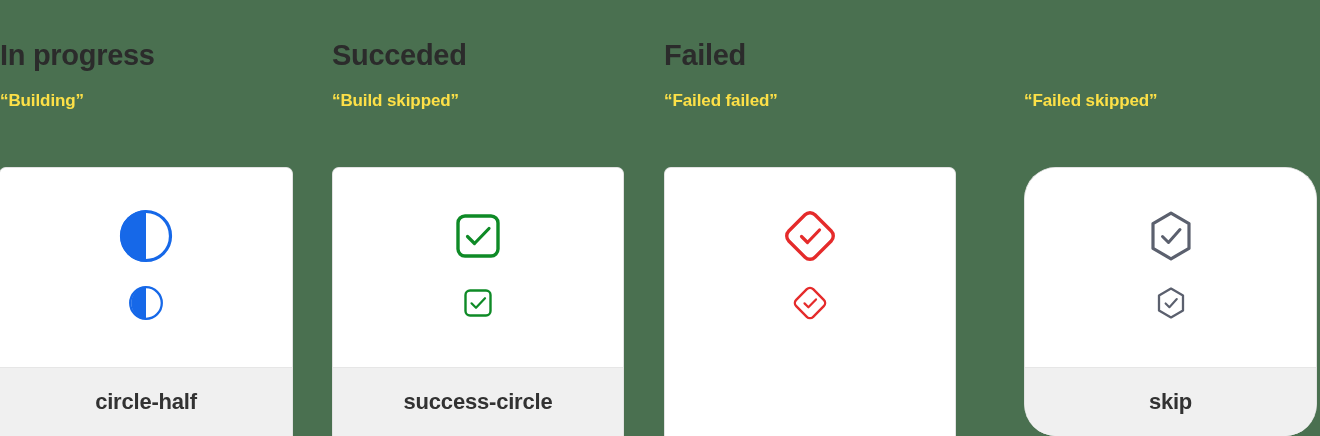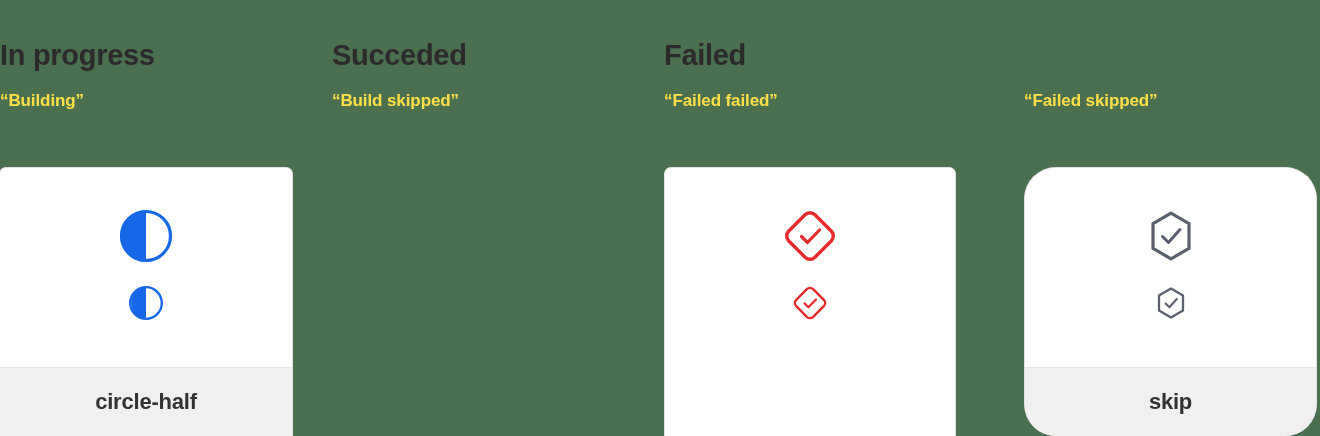--- a/index.html
+++ b/index.html
@@ -164,20 +164,42 @@
       <div class="card-footer">
         <span class="footer-label">circle-half</span>
       </div>
     </div>
   </div>
 
   <div class="column col-1">
     <div class="col-title">Succeded</div>
     <div class="col-sub">“Build skipped”</div>
 
+    <div class="card">
+      <div class="card-body">
+
+        <div class="icon-big">
+          <svg viewBox="0 0 56 56">
+            <rect x="8" y="8" width="40" height="40" rx="7" ry="7" fill="none" stroke="#0e8a26" stroke-width="3.4"></rect>
+            <path d="M17.5 28.5 L24.5 35.5 L39 20.5" fill="none" stroke="#0e8a26" stroke-width="3.2" stroke-linecap="round" stroke-linejoin="round"></path>
+          </svg>
+        </div>
+
+        <div class="icon-small">
+          <svg viewBox="0 0 36 36">
+            <rect x="5.5" y="5.5" width="25" height="25" rx="4.5" ry="4.5" fill="none" stroke="#0e8a26" stroke-width="2.4"></rect>
+            <path d="M11.5 18.3 L16 22.8 L25 13.2" fill="none" stroke="#0e8a26" stroke-width="2.2" stroke-linecap="round" stroke-linejoin="round"></path>
+          </svg>
+        </div>
+
+      </div>
+      <div class="card-footer">
+        <span class="footer-label">success-circle</span>
+      </div>
+    </div>
   </div>
 
   <div class="column col-2">
     <div class="col-title">Failed</div>
     <div class="col-sub">“Failed failed”</div>
 
     <div class="card">
       <div class="card-body">
 
         <div class="icon-big">

